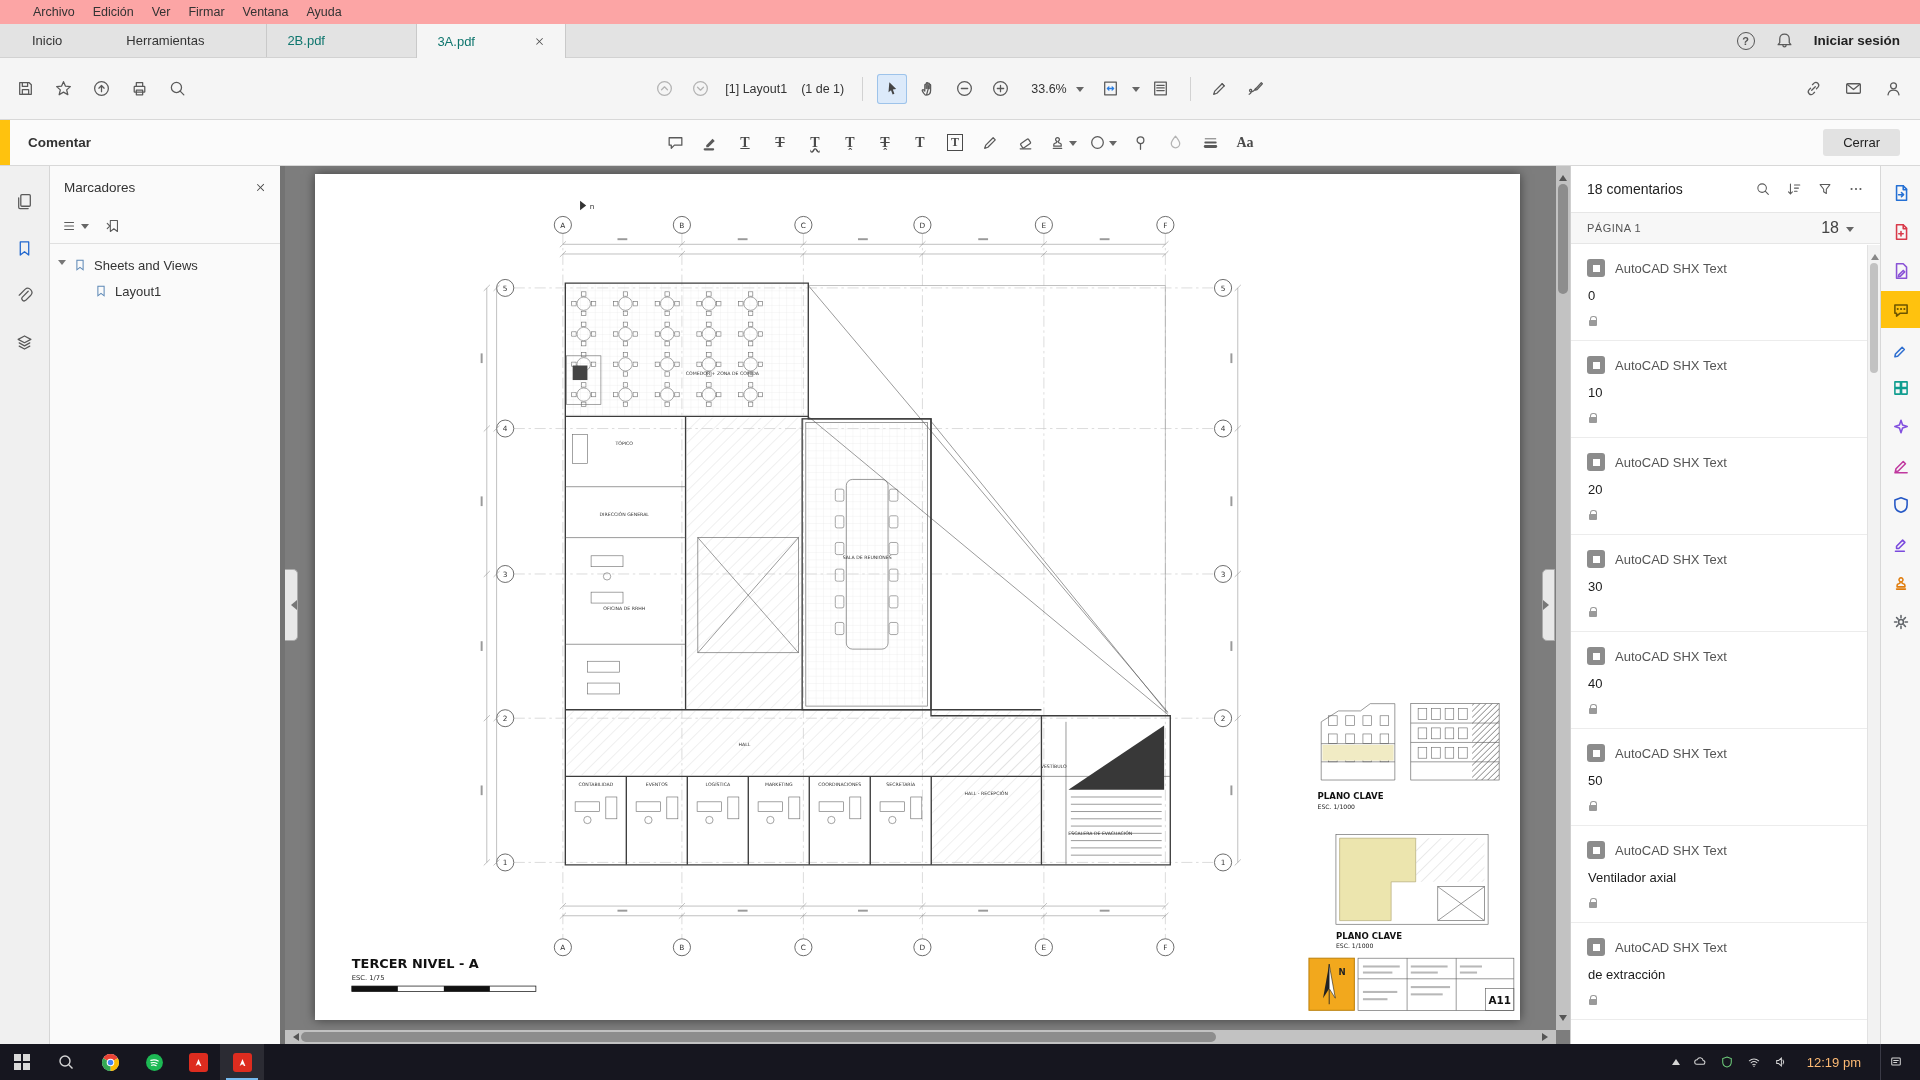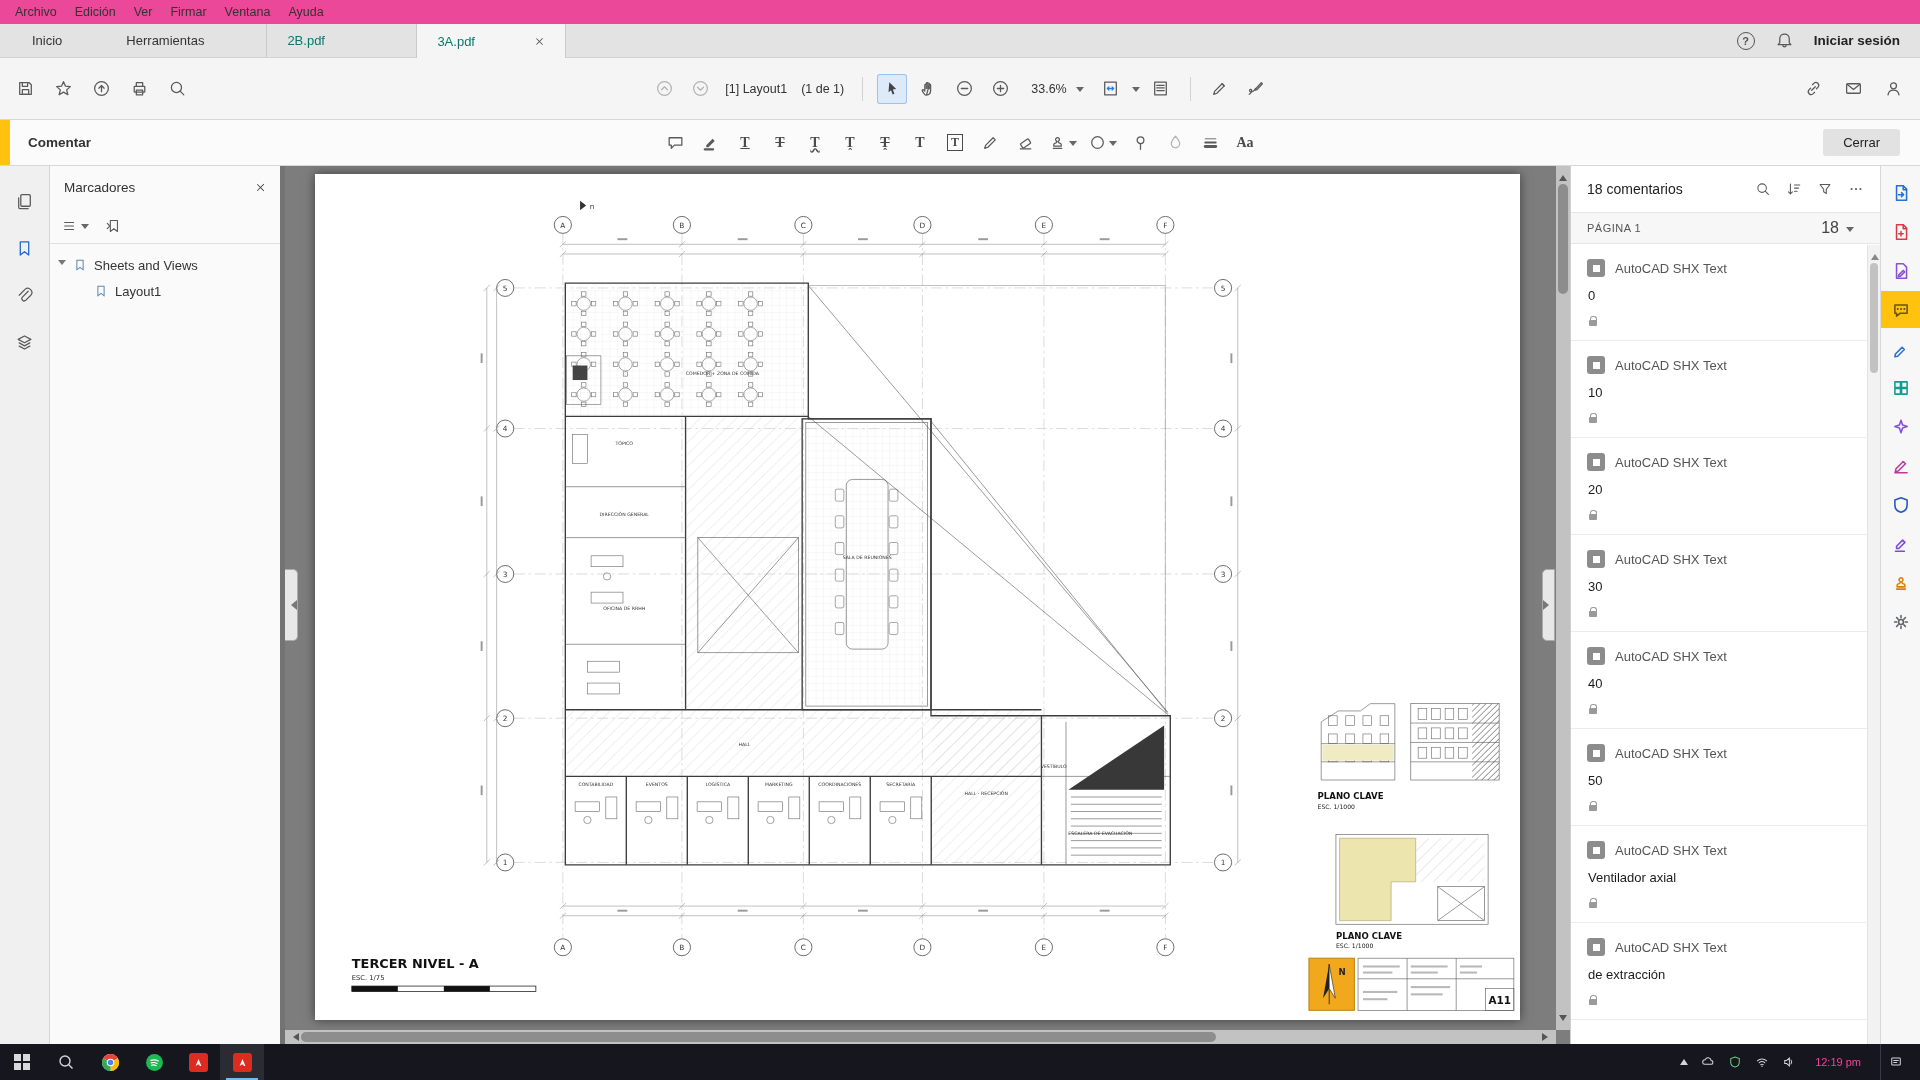--- a/index.html
+++ b/index.html
@@ -13,21 +13,21 @@
   .app-icon::before{content:"";position:absolute;left:4px;top:3px;border:5px solid transparent;border-bottom:8px solid #fff;transform:scale(.8)}
   .win-controls{margin-left:auto;display:flex;height:100%}
   .wc{width:46px;height:100%;display:grid;place-items:center}
   .wc-min::before{content:"";width:11px;height:1.3px;background:#333}
   .wc-max::before{content:"";width:9px;height:9px;border:1.3px solid #333}
   .x-icon{position:relative;width:11px;height:11px;display:inline-block}
   .x-icon::before,.x-icon::after{content:"";position:absolute;left:5px;top:0;width:1.3px;height:11px;background:#444}
   .x-icon::before{transform:rotate(45deg)}.x-icon::after{transform:rotate(-45deg)}
 
   
-  .menubar{height:24px;background:#ec4899;display:flex;align-items:flex-start;padding-left:6px;flex:none}
+  .menubar{height:24px;background:#fca5a5;display:flex;align-items:flex-start;padding-left:24px;flex:none}
   .menu-item{padding:0 9px;font-size:12.5px;color:#333;line-height:24px}
 
   
   .tabbar{height:34px;background:#e3e3e3;display:flex;align-items:stretch;flex:none;border-bottom:1px solid #d2d2d2}
   .tab-simple{display:flex;align-items:center;padding:0 32px;font-size:13px;color:#333}
   .doc-tab{display:flex;align-items:center;gap:10px;min-width:150px;padding:0 20px;font-size:13px;color:#0f766e;border-left:1px solid #c9c9c9;position:relative}
   .doc-tab.first{margin-left:30px}
   .doc-tab.active{background:#f5f5f5;border-right:1px solid #c9c9c9;margin-bottom:-1px}
   .tab-close{margin-left:auto;transform:scale(.8)}
   .tabbar-right{margin-left:auto;display:flex;align-items:center;gap:20px;padding-right:20px}
@@ -136,21 +136,21 @@
   .tk-icon{width:44px;height:36px;display:grid;place-items:center;position:relative}
   .tk-icon.active{background:rgba(255,255,255,.09)}
   .tk-icon.active::after{content:"";position:absolute;left:6px;right:6px;bottom:0;height:2px;background:#76b9ed}
   .win-logo{display:grid;grid-template-columns:7px 7px;grid-template-rows:7px 7px;gap:1.5px}
   .win-logo span{background:#d9d9d9}
   .redapp{width:19px;height:19px;background:#dd2c1f;border-radius:3px;display:grid;place-items:center}
   .redapp svg{width:13px;height:13px}
   .tray{margin-left:auto;display:flex;align-items:center;gap:13px;padding-right:10px}
   .tray svg{width:14px;height:14px;fill:none;stroke:#d5d5d5;stroke-width:1.3;stroke-linecap:round}
   .chev-up{width:0;height:0;border:4.5px solid transparent;border-bottom:6px solid #d5d5d5;transform:translateY(-2px)}
-  .tk-time{font-size:11px;color:#ec4899;padding:0 6px;white-space:nowrap}
+  .tk-time{font-size:13px;color:#fdba74;padding:0 6px;white-space:nowrap}
   .tk-notif{width:30px;height:36px;display:grid;place-items:center;border-left:1px solid #3a3a46}
 
   
   #plan-svg text{font-family:"DejaVu Sans",sans-serif}
   #plan-svg .wall{stroke:#3c3c3c;stroke-width:1.1;fill:none}
   #plan-svg .wall-thin{stroke:#5a5a5a;stroke-width:0.5;fill:none}
   #plan-svg .gridline{stroke:#c5c5c5;stroke-width:0.5;stroke-dasharray:9 3 2 3}
   #plan-svg .dim{stroke:#8e8e8e;stroke-width:0.45;fill:none}
   #plan-svg .bubble{stroke:#555;stroke-width:0.7;fill:#fff}
   #plan-svg .bubbletext{font-size:6px;fill:#333;text-anchor:middle}

